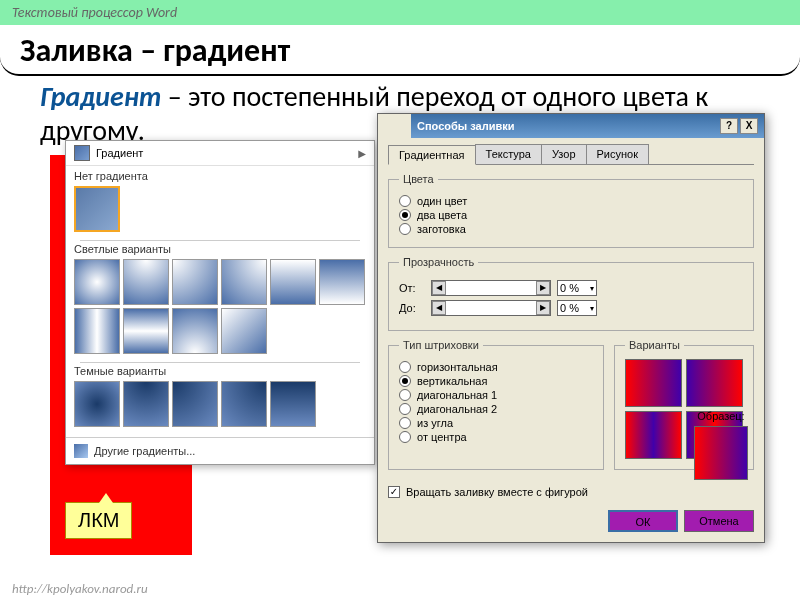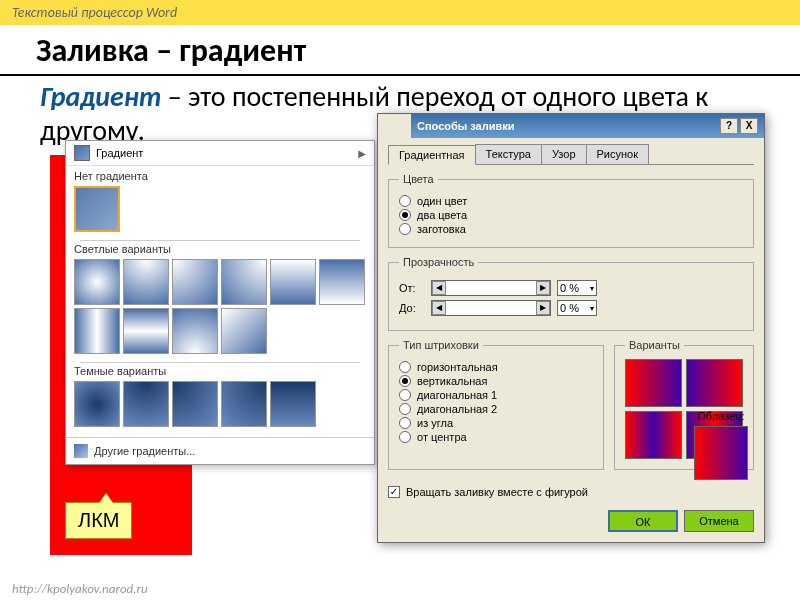--- a/index.html
+++ b/index.html
@@ -1,18 +1,18 @@
 <!DOCTYPE html>
 <html><head>
 <meta charset="utf-8">
 <style>
   * { box-sizing: border-box; margin: 0; padding: 0; }
   body { font-family: Calibri, Arial, sans-serif; width: 800px; height: 600px; background: #fff; overflow: hidden; position: relative; }
-  .slide-header { background: #fde047; color: #666; font-style: italic; padding: 4px 12px; font-size: 14px; }
-  .slide-title { font-size: 32px; font-weight: bold; padding: 6px 36px 4px; border-bottom: 2px solid #000; }
+  .slide-header { background: #86efac; color: #666; font-style: italic; padding: 4px 12px; font-size: 14px; }
+  .slide-title { font-size: 32px; font-weight: bold; padding: 6px 20px 4px; border-bottom: 2px solid #000; border-radius: 19px; }
   .slide-text { font-size: 28px; padding: 4px 40px 10px; color: #000; line-height: 1.2; }
   .slide-text .kw { color: #0b5394; font-style: italic; font-weight: bold; }
   .red-box { position: absolute; left: 50px; top: 155px; width: 142px; height: 400px; background: #ff0000; }
   .gallery { position: absolute; left: 65px; top: 140px; width: 310px; background: #fff; border: 1px solid #999; font-family: Tahoma, sans-serif; font-size: 11px; box-shadow: 2px 2px 8px rgba(0,0,0,0.3); }
   .gal-head { display: flex; align-items: center; padding: 4px 8px; border-bottom: 1px solid #e0e0e0; }
   .gal-head-icon { width: 16px; height: 16px; background: linear-gradient(135deg,#4a6ea8,#7a9ed0); border: 1px solid #666; margin-right: 6px; }
   .gal-head-text { flex: 1; }
   .gal-arrow { font-size: 10px; color: #666; }
   .gal-section { padding: 4px 8px; }
   .gal-label { color: #333; margin-bottom: 4px; }
@@ -75,21 +75,21 @@
   .vcell { height:48px; border:1px solid #666; cursor:pointer; }
   .v1 { background: linear-gradient(to right, #ff0000, #4000aa); }
   .v2 { background: linear-gradient(to left, #ff0000, #4000aa); }
   .v3 { background: linear-gradient(to right, #ff0000, #4000aa, #ff0000); }
   .v4 { background: linear-gradient(to right, #4000aa, #ff0000, #4000aa); }
   .sample { position:absolute; right:16px; bottom:62px; text-align:center; }
   .sample-box { width:54px;height:54px; background:linear-gradient(to right,#ff0000,#4000aa); border:1px solid #666; margin-top:4px; }
   .chk-row { display:flex; align-items:center; gap:6px; margin:8px 0; }
   .chk { width:12px;height:12px;border:1px solid #666;background:#fff;text-align:center;font-size:10px;line-height:10px; cursor:pointer; }
   .dlg-buttons { display:flex; justify-content:flex-end; gap:6px; padding-top:4px; }
-  .dlg-btn { width:70px; height:22px; border:1px solid #666; background:#84cc16; cursor:pointer; text-align:center; line-height:20px; }
+  .dlg-btn { width:70px; height:22px; border:1px solid #666; background:#a21caf; cursor:pointer; text-align:center; line-height:20px; }
   .dlg-btn.primary { border:2px solid #3a6ea5; }
   .callout { position:absolute; left:65px; top:502px; background:#ffff99; border:1px solid #aa8800; padding:6px 12px; font-family:Arial; font-size:20px; }
   .callout::after { content:''; position:absolute; top:-10px; right:18px; width:0;height:0; border-left:7px solid transparent; border-right:7px solid transparent; border-bottom:10px solid #ffff99; }
   .footer { position:absolute; left:12px; bottom:4px; color:#999; font-style:italic; font-size:13px; line-height:1.1; }
   .twocol { display:flex; }
   .leftcol { flex:0 0 130px; }
 </style>
 </head>
 <body>
 

